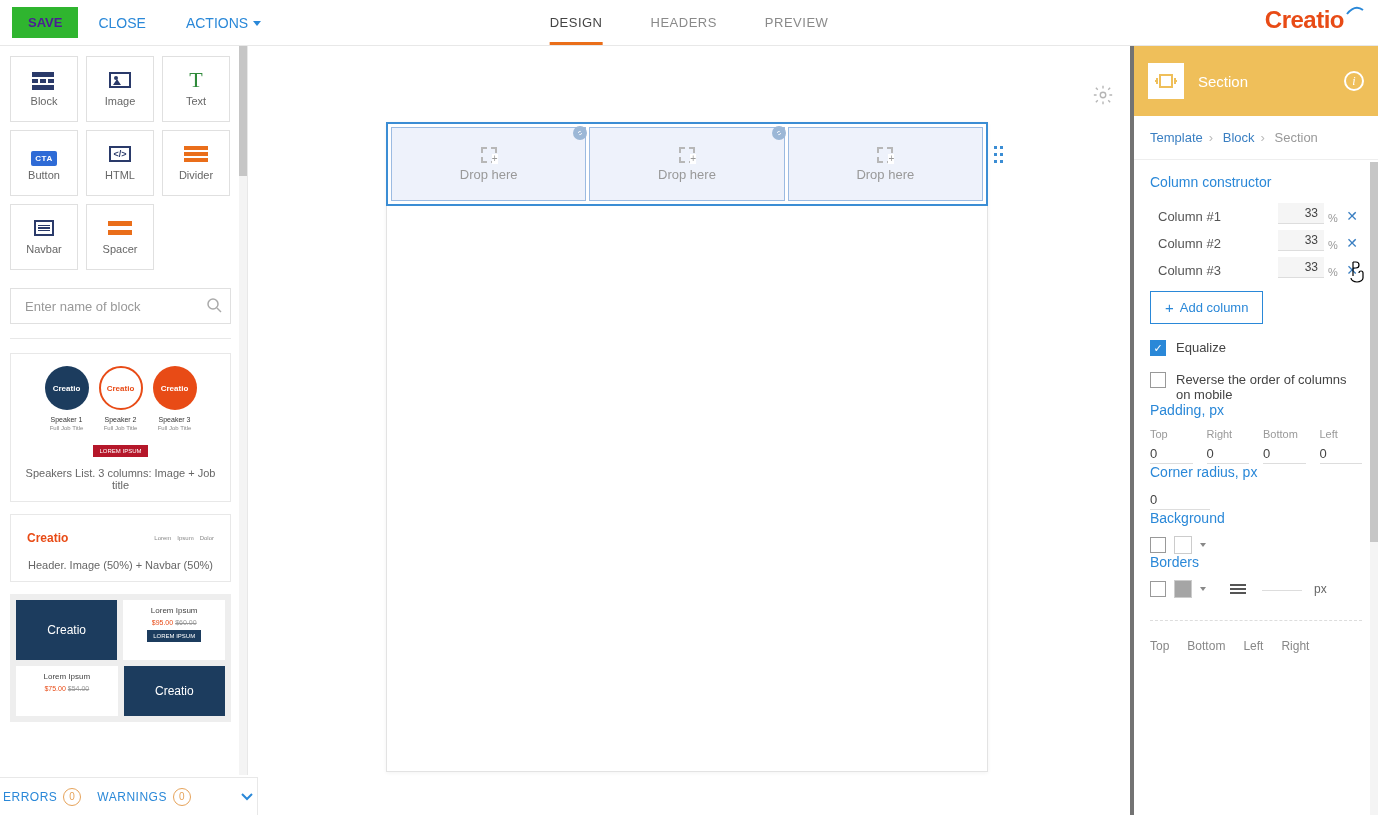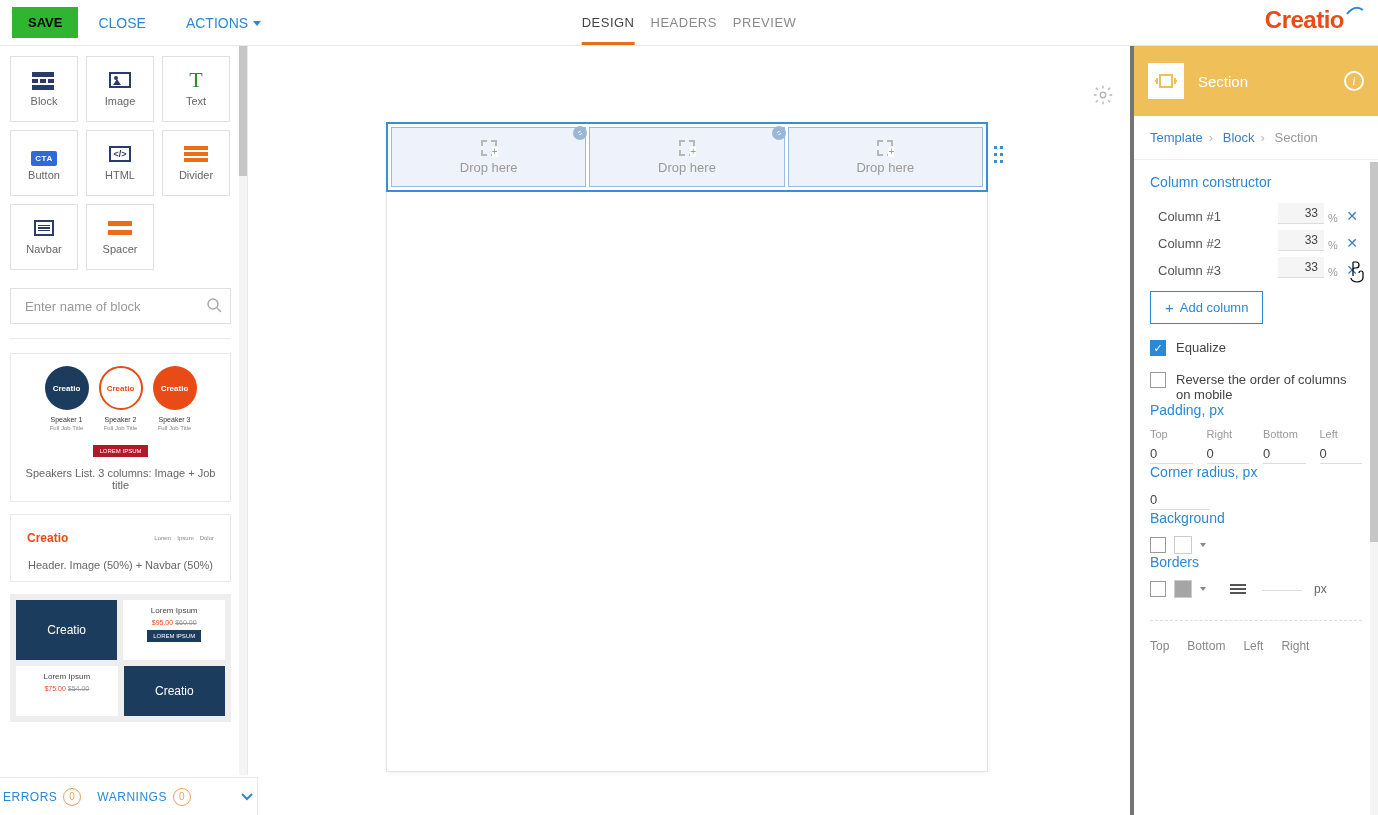--- a/index.html
+++ b/index.html
@@ -1,25 +1,25 @@
 <!DOCTYPE html>
 <html><head>
 <meta charset="utf-8">
 <style>
   * { box-sizing: border-box; }
   html, body { margin:0; padding:0; font-family: Arial, Helvetica, sans-serif; font-size:13px; color:#444; }
   body { width:1378px; height:815px; background:#fff; overflow:hidden; position:relative; }
 
   
   .topbar { height:46px; display:flex; align-items:center; border-bottom:1px solid #e8e8e8; padding:0 12px; position:relative; }
-  .btn-save { background:#2fb52f; color:#000000; font-weight:bold; font-size:13px; padding:8px 16px; border:none; cursor:pointer; }
+  .btn-save { background:#2fb52f; color:#4c1d95; font-weight:bold; font-size:13px; padding:8px 16px; border:none; cursor:pointer; }
   .btn-top { background:none; border:none; color:#2a88d8; font-size:14px; padding:8px 20px; cursor:pointer; }
   .btn-actions { position:relative; }
   .caret-down::after { content:""; display:inline-block; margin-left:5px; border-top:5px solid #2a88d8; border-left:4px solid transparent; border-right:4px solid transparent; vertical-align:middle; }
-  .top-tabs { position:absolute; left:50%; transform:translateX(-50%); display:flex; gap:16px;justify-content:flex-end; }
+  .top-tabs { position:absolute; left:50%; transform:translateX(-50%); display:flex; gap:48px;justify-content:flex-end; }
   .top-tab { font-size:13px; color:#8a8a8a; letter-spacing:0.5px; padding:14px 0 12px; cursor:pointer; }
   .top-tab.active { color:#444; border-bottom:3px solid #ea6e1a; }
   .logo { position:absolute; right:14px; top:6px; display:flex; align-items:flex-start; color:#e84b16; font-weight:bold; font-size:24px; letter-spacing:-0.5px; }
   .logo svg { margin-left:2px; }
 
   
   .left-panel { position:absolute; top:46px; left:0; width:248px; bottom:40px; border-right:1px solid #e8e8e8; overflow:hidden; }
   .left-scroll { position:absolute; top:0; left:0; right:8px; bottom:0; padding:10px 8px 0 10px; overflow:hidden; }
   .left-scrollbar { position:absolute; top:0; right:0; width:8px; bottom:0; background:#f4f4f4; }
   .left-scrollbar .thumb { position:absolute; top:0; width:8px; height:130px; background:#c6c6c6; }
@@ -83,21 +83,21 @@
   .prod-btn { background:#1c3c5e; color:#fff; font-size:6px; padding:3px 6px; }
   .prod-bot { display:flex; gap:6px; }
   .prod-bot .prod-side { width:50%; }
   .prod-bot .prod-hero { width:50%; height:50px; }
 
   
   .canvas-area { position:absolute; top:46px; left:248px; right:248px; bottom:0; background:#fff; }
   .gear { position:absolute; top:38px; right:16px; color:#aaa; cursor:pointer; }
   .page-box { position:absolute; top:76px; left:138px; width:602px; height:650px; border:1px solid #e3e3e3; box-shadow:0 1px 4px rgba(0,0,0,0.05); }
   .section-sel { position:absolute; top:-1px; left:-1px; right:-1px; border:2px solid #3b8dd4; padding:3px; display:flex; gap:3px; }
-  .dropcol { flex:1; border:1px solid #9bbbe2; background:#eef2fb; height:60px; display:flex; flex-direction:column; align-items:center; justify-content:center; gap:4px; color:#999; position:relative; }
+  .dropcol { flex:1; border:1px solid #9bbbe2; background:#eef2fb; height:74px; display:flex; flex-direction:column; align-items:center; justify-content:center; gap:4px; color:#999; position:relative; }
   .dropcol .dic { width:16px; height:16px; border:2px dashed #b7b7b7; position:relative; }
   .dropcol .dic::after { content:"+"; position:absolute; right:-3px; bottom:-3px; font-size:10px; background:#fff; color:#999; line-height:1; }
   .link-badge { position:absolute; top:-2px; right:-2px; width:14px; height:14px; background:#9bb7d6; border-radius:50%; z-index:2; display:flex; align-items:center; justify-content:center; }
   .link-badge svg { width:8px; height:8px; }
   .dz-label { font-size:13px; }
   .drag-handle { position:absolute; top:100px; left:746px; display:flex; flex-direction:column; gap:4px; }
   .drag-handle span { display:flex; gap:3px; }
   .drag-handle i { width:3px; height:3px; background:#3b8dd4; display:block; }
 
   

